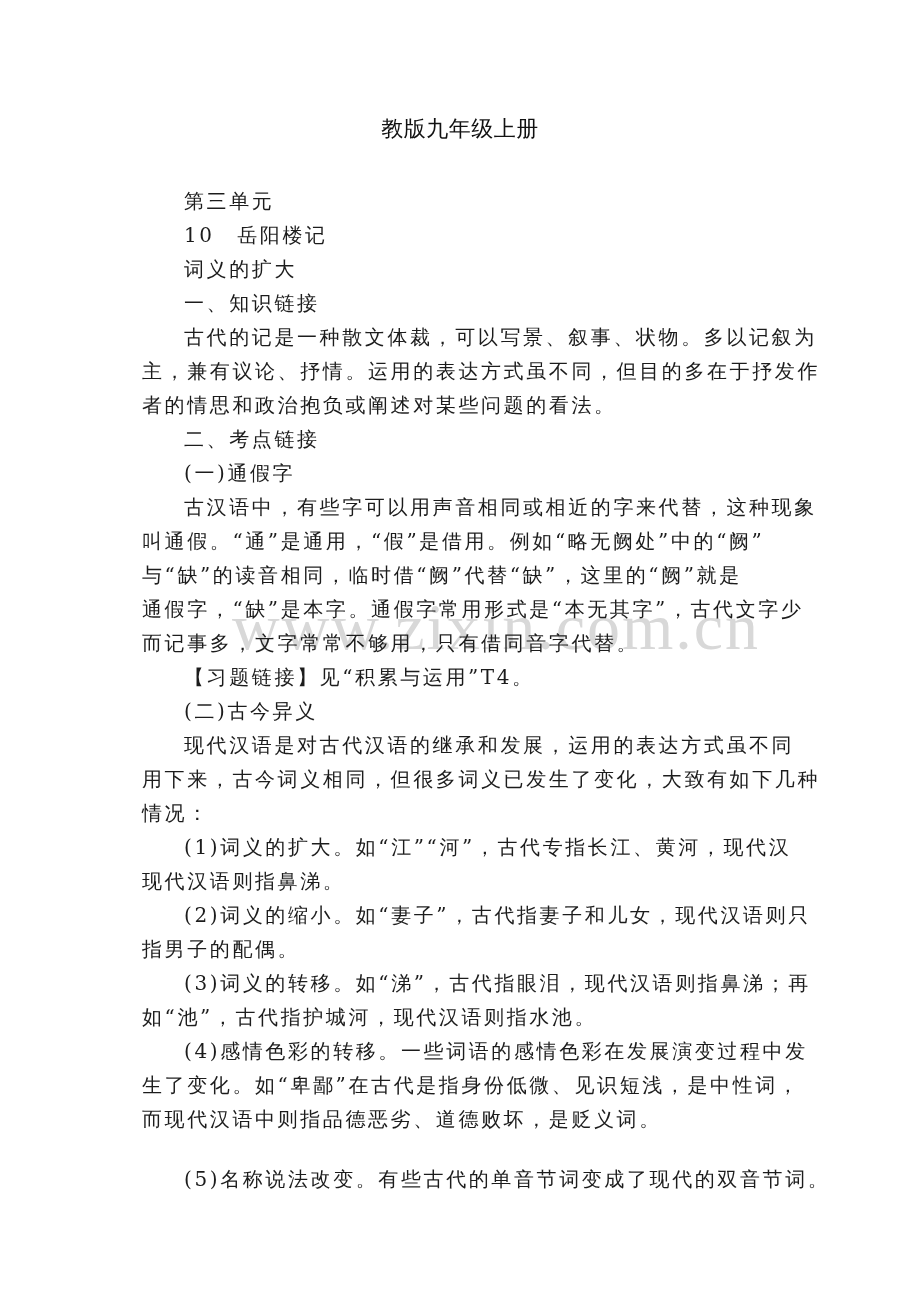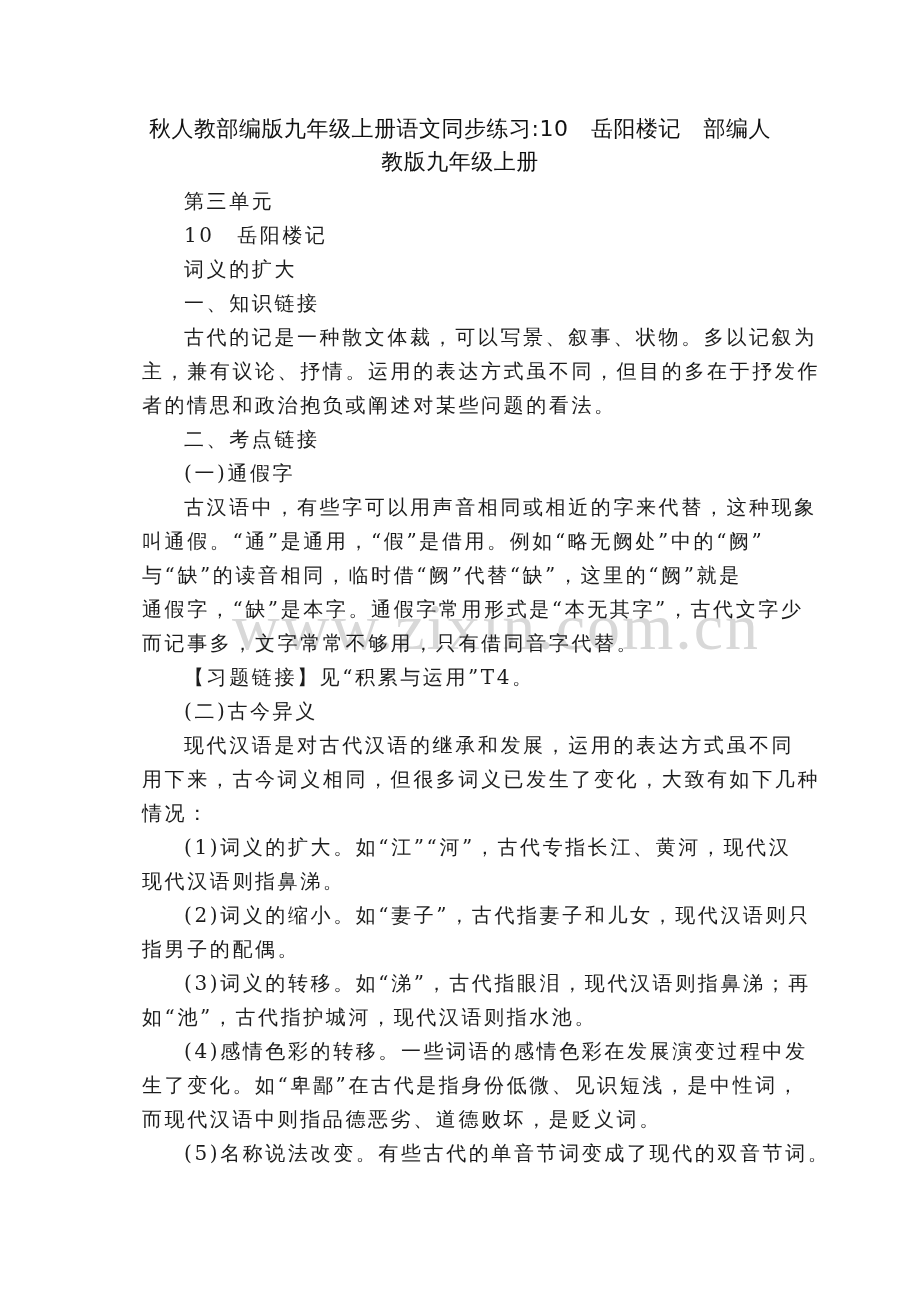--- a/index.html
+++ b/index.html
@@ -19,21 +19,20 @@
   .content { position: relative; z-index: 1; }
 </style>
 </head>
 <body>
 
 <div class="page">
   <div class="watermark">www.zixin.com.cn</div>
 
   <div class="content">
     <div class="title">
-      <div>秋人教部编版九年级上册语文同步练习:10　岳阳楼记　部编人</div>
       <div>教版九年级上册</div>
     </div>
 
     <div class="line ind" style="top:188px">第三单元</div>
     <div class="line ind" style="top:222px">10　岳阳楼记</div>
     <div class="line ind" style="top:256px">词义的扩大</div>
     <div class="line ind" style="top:290px">一、知识链接</div>
     <div class="line ind" style="top:324px">古代的记是一种散文体裁，可以写景、叙事、状物。多以记叙为</div>
     <div class="line noind" style="top:358px">主，兼有议论、抒情。运用的表达方式虽不同，但目的多在于抒发作</div>
     <div class="line noind" style="top:392px">者的情思和政治抱负或阐述对某些问题的看法。</div>
@@ -51,15 +50,15 @@
     <div class="line noind" style="top:800px">情况：</div>
     <div class="line ind" style="top:834px">(1)词义的扩大。如“江”“河”，古代专指长江、黄河，现代汉</div>
     <div class="line noind" style="top:868px">现代汉语则指鼻涕。</div>
     <div class="line ind" style="top:902px">(2)词义的缩小。如“妻子”，古代指妻子和儿女，现代汉语则只</div>
     <div class="line noind" style="top:936px">指男子的配偶。</div>
     <div class="line ind" style="top:970px">(3)词义的转移。如“涕”，古代指眼泪，现代汉语则指鼻涕；再</div>
     <div class="line noind" style="top:1004px">如“池”，古代指护城河，现代汉语则指水池。</div>
     <div class="line ind" style="top:1038px">(4)感情色彩的转移。一些词语的感情色彩在发展演变过程中发</div>
     <div class="line noind" style="top:1072px">生了变化。如“卑鄙”在古代是指身份低微、见识短浅，是中性词，</div>
     <div class="line noind" style="top:1106px">而现代汉语中则指品德恶劣、道德败坏，是贬义词。</div>
-    <div class="line ind" style="top:1140px">(5)名称说法改变。有些古代的单音节词变成了现代的双音节词。</div>
+    <div class="line ind" style="top:1166px">(5)名称说法改变。有些古代的单音节词变成了现代的双音节词。</div>
   </div>
 </div>
 
 </body></html>

